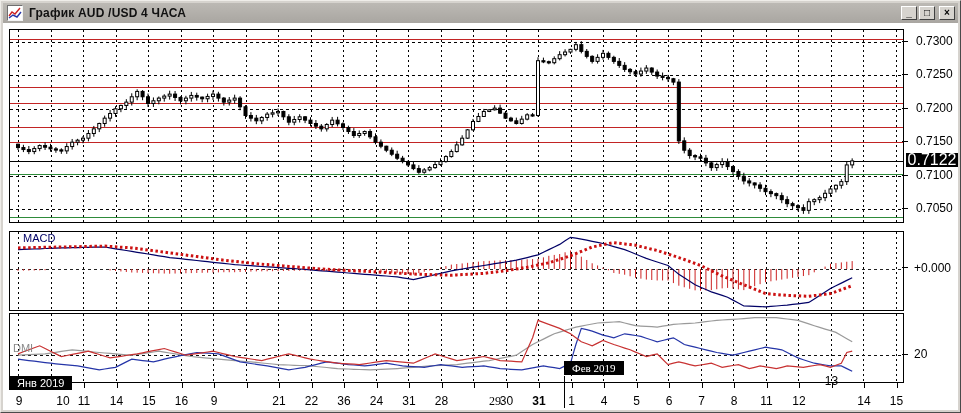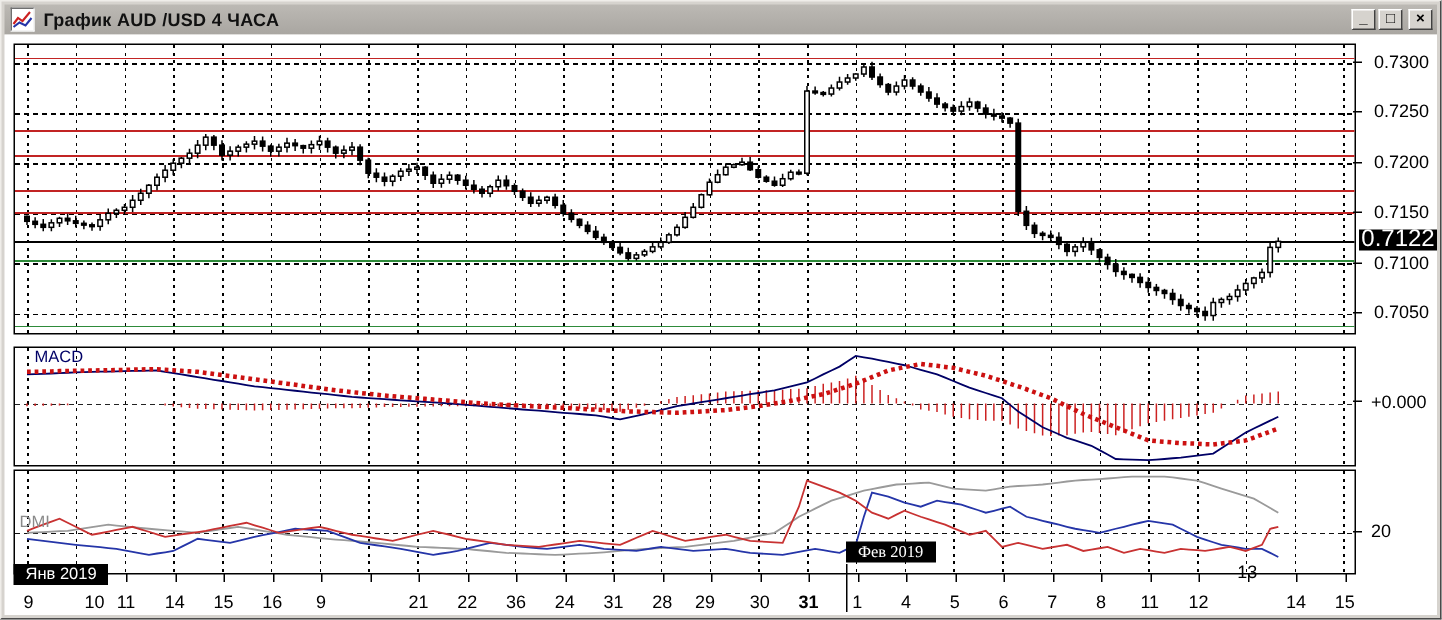--- a/index.html
+++ b/index.html
@@ -687,21 +687,21 @@
         <div class="date-label" style="left: 308.5px; top: 371px;">22</div>
         <div class="date-tick" style="left: 341px; top: 359px;"></div>
         <div class="date-label" style="left: 341px; top: 371px;">36</div>
         <div class="date-tick" style="left: 373.5px; top: 359px;"></div>
         <div class="date-label" style="left: 373.5px; top: 371px;">24</div>
         <div class="date-tick" style="left: 406px; top: 359px;"></div>
         <div class="date-label" style="left: 406px; top: 371px;">31</div>
         <div class="date-tick" style="left: 438.5px; top: 359px;"></div>
         <div class="date-label" style="left: 438.5px; top: 371px;">28</div>
         <div class="date-tick" style="left: 471px; top: 359px;"></div>
-        <div class="date-label" style="left: 467px; top: 371px;">29</div>
+        <div class="date-label" style="left: 492px; top: 371px; font-family: Liberation Serif, serif;">29</div>
         <div class="date-tick" style="left: 503.5px; top: 359px;"></div>
         <div class="date-label" style="left: 503.5px; top: 371px;">30</div>
         <div class="date-tick" style="left: 536px; top: 359px;"></div>
         <div class="date-label" style="left: 536px; top: 371px; font-weight: bold;">31</div>
         <div class="date-tick" style="left: 568.5px; top: 359px;"></div>
         <div class="date-label" style="left: 568.5px; top: 371px;">1</div>
         <div class="date-tick" style="left: 601px; top: 359px;"></div>
         <div class="date-label" style="left: 601px; top: 371px;">4</div>
         <div class="date-tick" style="left: 633.5px; top: 359px;"></div>
         <div class="date-label" style="left: 633.5px; top: 371px;">5</div>

